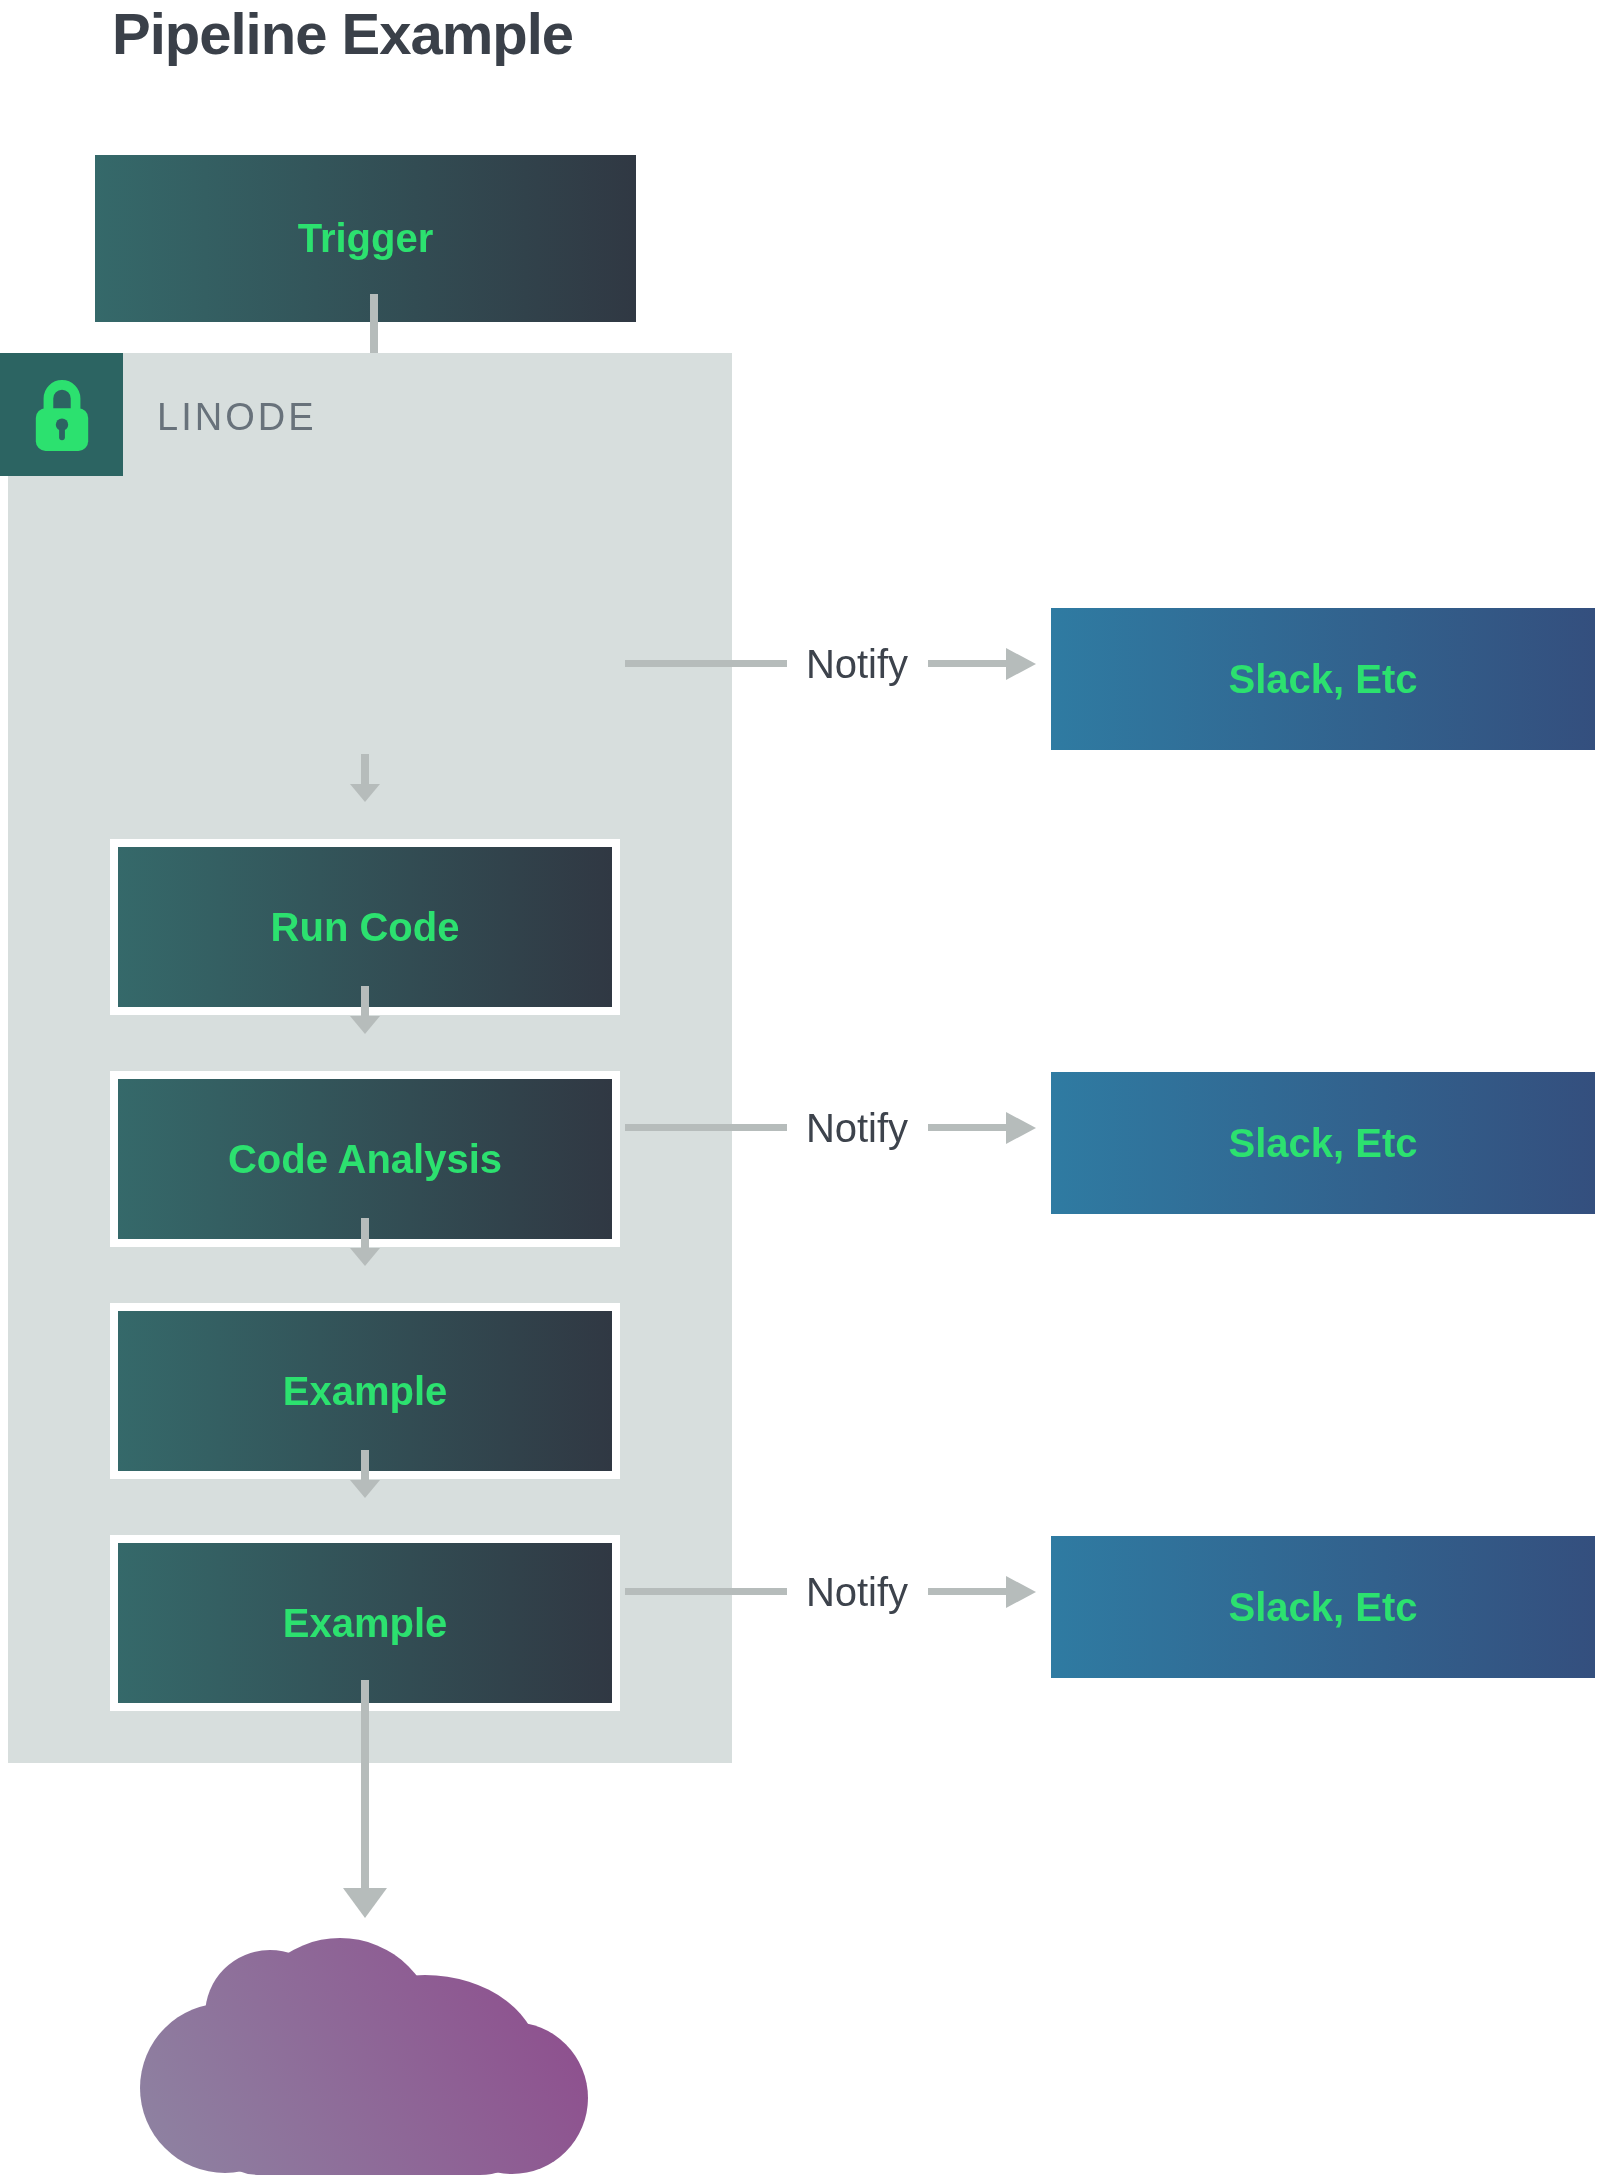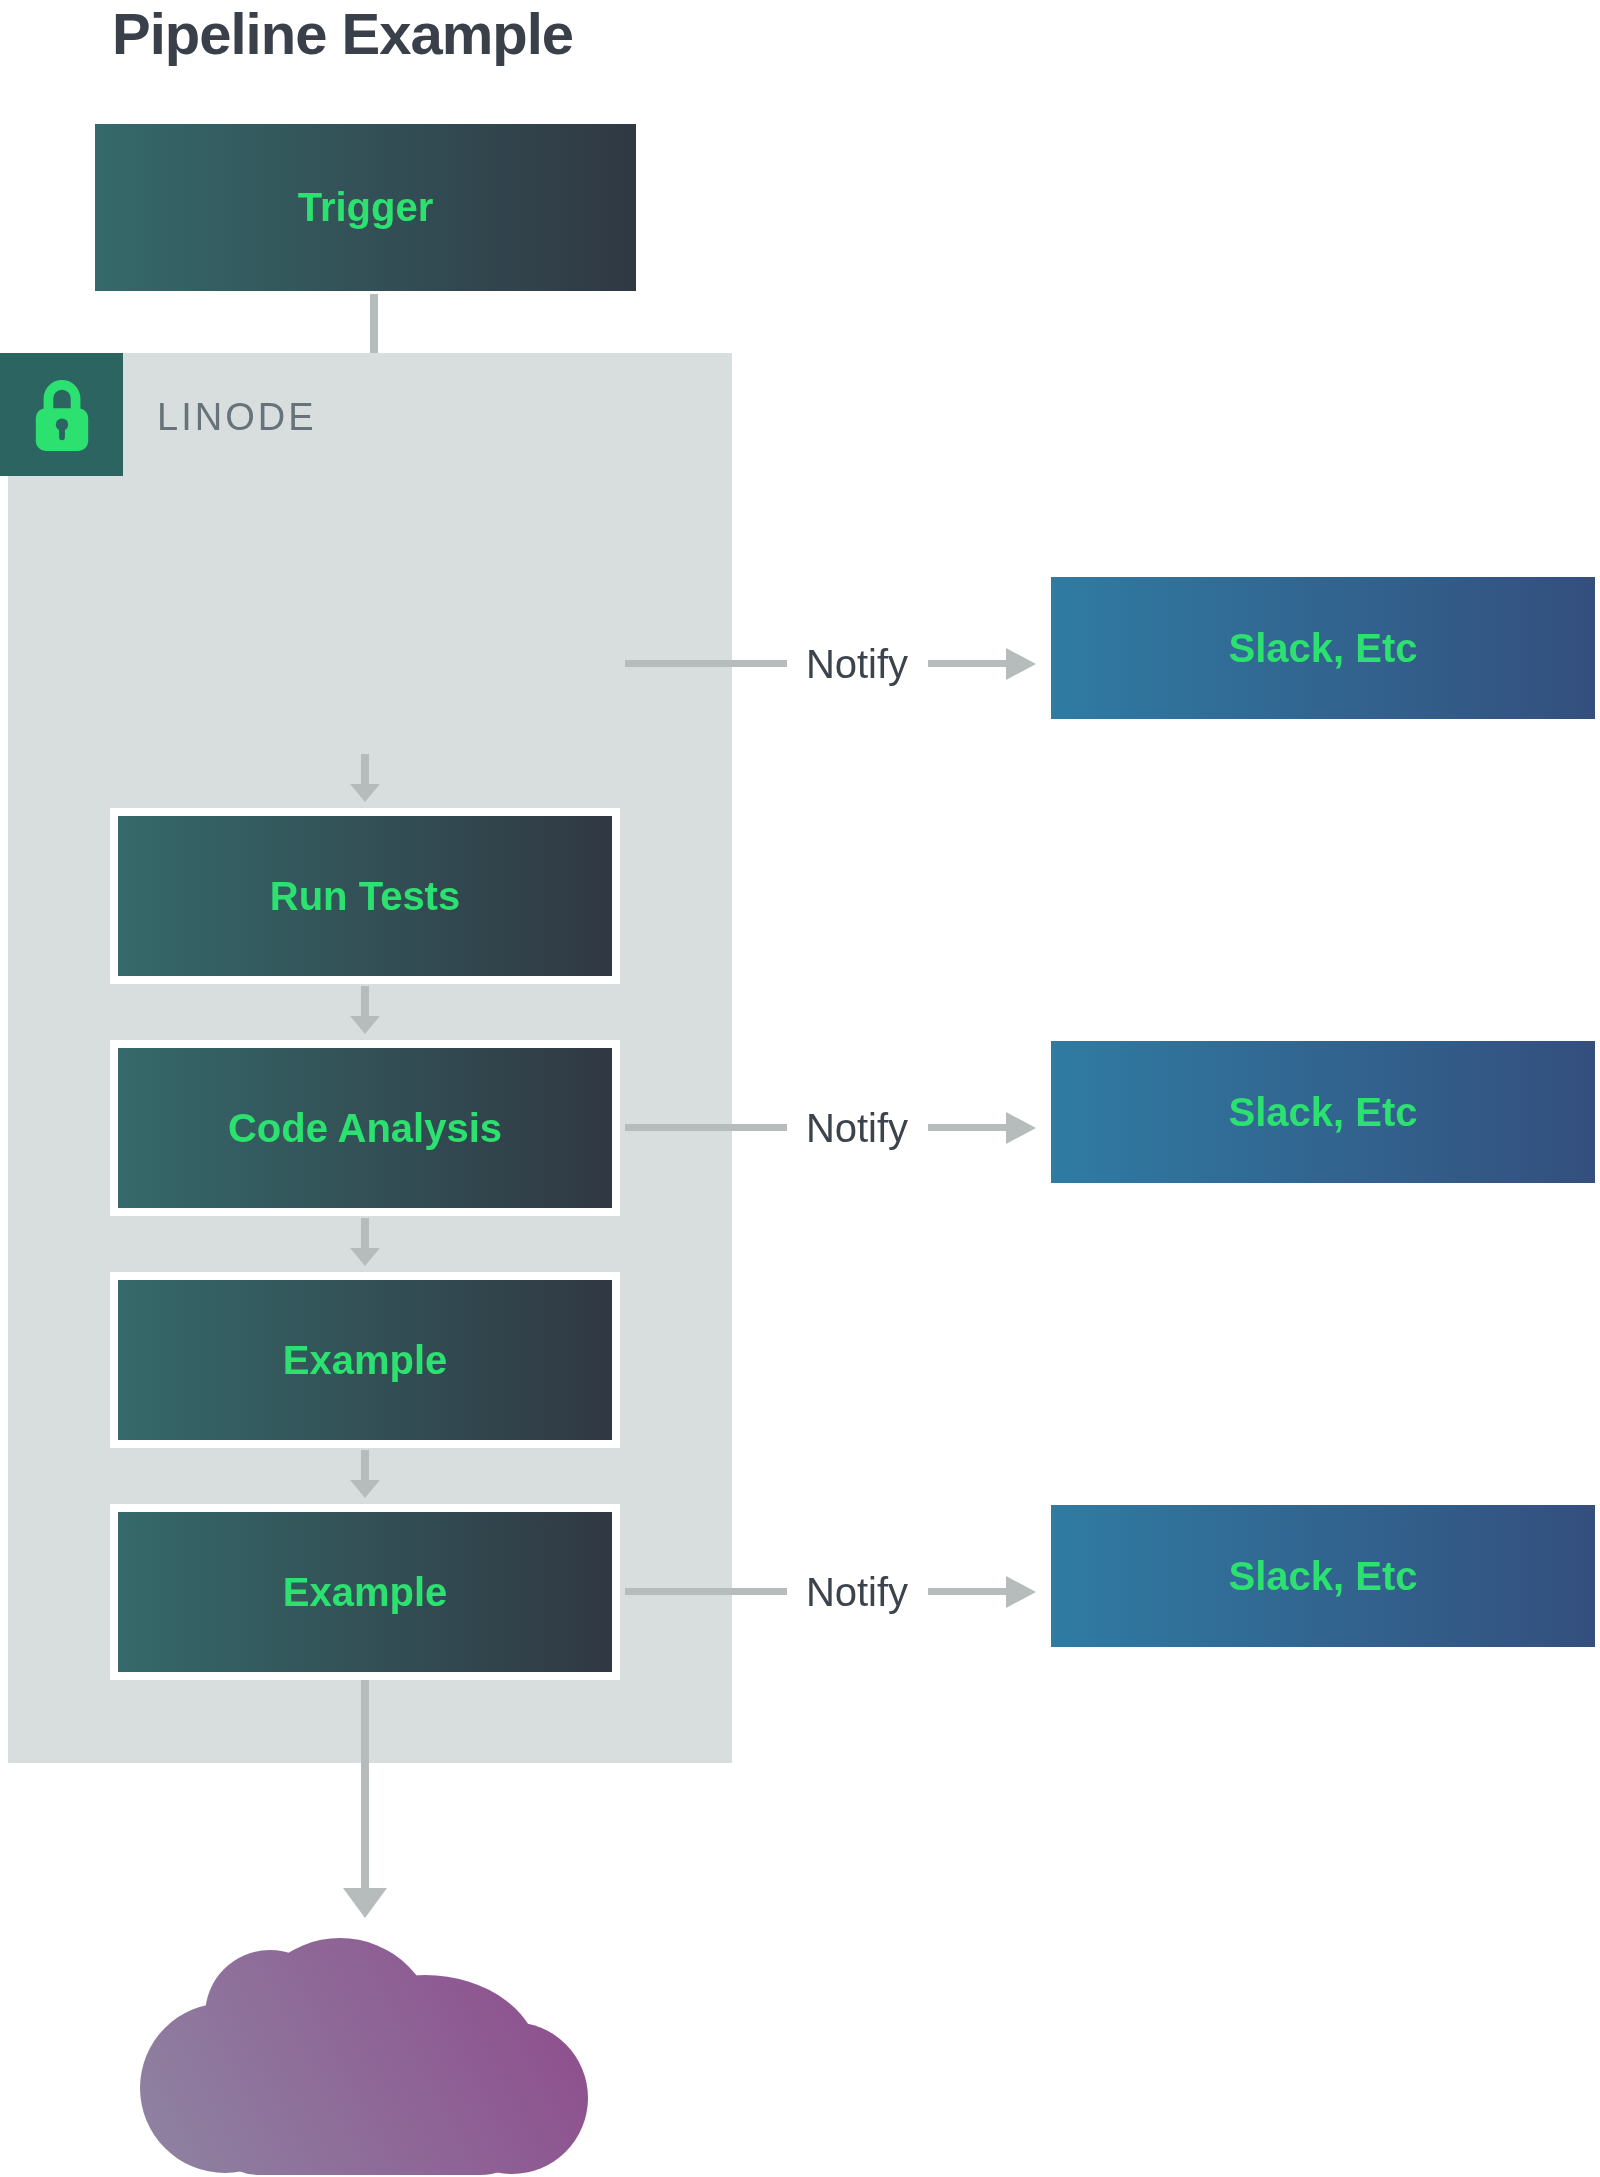--- a/index.html
+++ b/index.html
@@ -4,21 +4,21 @@
 <style>
   html,body{margin:0;padding:0;background:#fff;}
   .page{position:relative;width:1600px;height:2177px;background:var(--page-bg,#fff);
         overflow:hidden;font-family:"Liberation Sans",sans-serif;border-radius:8px;}
 
   .title{position:absolute;left:112px;top:0px;margin:0;font-size:58px;font-weight:700;
          letter-spacing:-1px;color:var(--title-text);}
 
   
   .gradbox{position:absolute;display:flex;align-items:center;justify-content:center;
-           background:linear-gradient(90deg,var(--stage-left),var(--stage-right));}
+           background:linear-gradient(90deg,var(--stage-left),var(--stage-right));margin-top:31px;}
   .gradbox .lbl{color:var(--green);font-weight:700;font-size:40px;letter-spacing:0;}
   .trigger{left:95px;top:124px;width:541px;height:167px;}
 
   
   .container{position:absolute;left:8px;top:353px;width:724px;height:1410px;
              background:var(--container-bg);}
   .badge{position:absolute;left:0px;top:353px;width:123px;height:123px;
          background:var(--badge-bg);display:flex;align-items:center;justify-content:center;}
   .linode-label{position:absolute;left:157px;top:396px;font-size:38px;letter-spacing:3px;
                 color:var(--linode-text);}
@@ -69,21 +69,21 @@
     <svg width="64" height="78" viewBox="0 0 33 40">
       <path d="M9.5 19 V11.5 a7 7 0 0 1 14 0 V19" style="fill:none;stroke:var(--green);stroke-width:5;stroke-linecap:round"></path>
       <rect x="3" y="16.5" width="27" height="22" rx="5" style="fill:var(--green)"></rect>
       <circle cx="16.5" cy="25" r="3.2" style="fill:var(--badge-bg)"></circle>
       <rect x="15" y="26.5" width="3" height="6.5" rx="1.5" style="fill:var(--badge-bg)"></rect>
     </svg>
   </div>
   <div class="linode-label">LINODE</div>
 
   <div class="gradbox stage" style="top:808px">
-    <span class="lbl">Run Tests</span>
+    <span class="lbl">Run Code</span>
   </div>
   <div class="gradbox stage" style="top:1040px">
     <span class="lbl">Code Analysis</span>
   </div>
   <div class="gradbox stage" style="top:1272px">
     <span class="lbl">Example</span>
   </div>
   <div class="gradbox stage" style="top:1504px">
     <span class="lbl">Example</span>
   </div>

